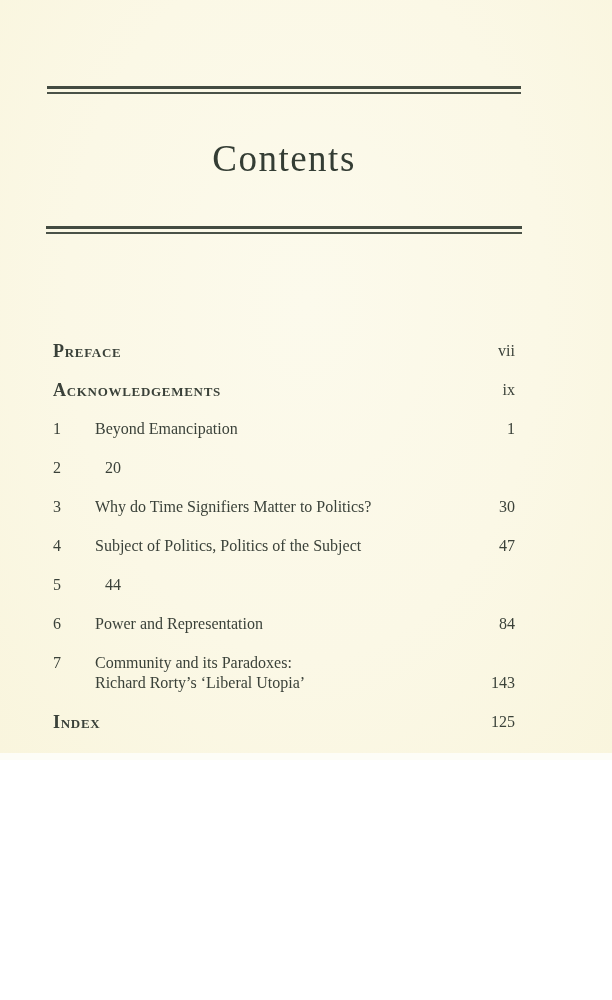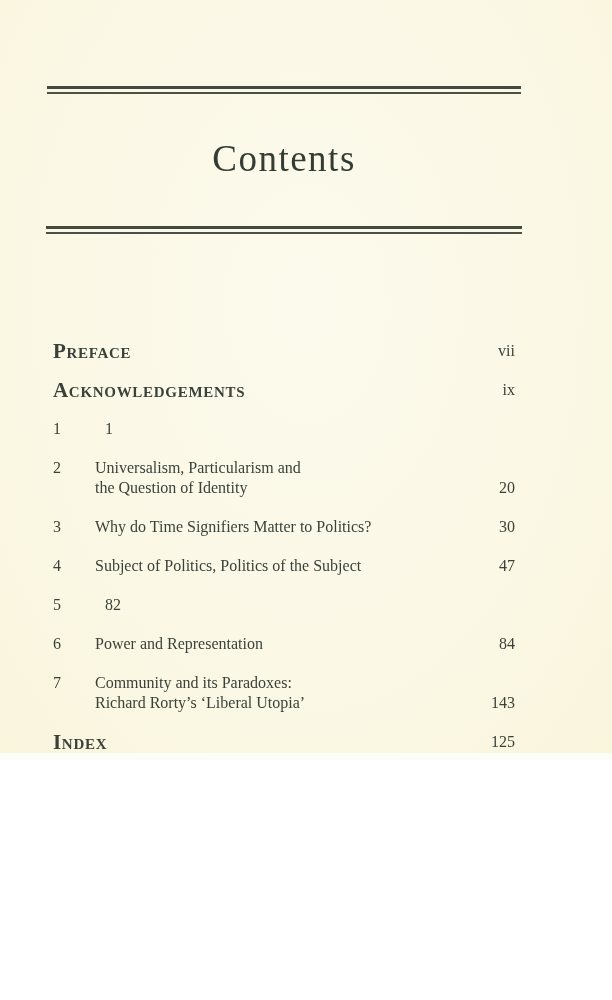--- a/index.html
+++ b/index.html
@@ -55,21 +55,21 @@
   .toc-row .pg{
     flex:0 0 auto;
     align-self:flex-end;
     text-align:left;
     padding-left:10px;
   }
   .toc-row.smallcaps .title{
     font-variant:small-caps;
     font-weight:600;
     letter-spacing:0.7px;
-    font-size:21px;
+    font-size:18px;
   }
   .bottom-strip{
     position:absolute;
     left:0;bottom:0;width:612px;height:7px;
     background:#fdfdf7;
   }
 </style>
 </head>
 <body>
 
@@ -81,40 +81,40 @@
       <div class="toc-row smallcaps">
         <span class="title">Preface</span>
         <span class="pg">vii</span>
       </div>
       <div class="toc-row smallcaps">
         <span class="title">Acknowledgements</span>
         <span class="pg">ix</span>
       </div>
       <div class="toc-row">
         <span class="num">1</span>
+        <span class="title">Beyond Emancipation</span>
         <span class="pg">1</span>
       </div>
       <div class="toc-row">
         <span class="num">2</span>
-        <span class="title">Universalism, Particularism and<br>the Question of Identity</span>
         <span class="pg">20</span>
       </div>
       <div class="toc-row">
         <span class="num">3</span>
         <span class="title">Why do Time Signifiers Matter to Politics?</span>
         <span class="pg">30</span>
       </div>
       <div class="toc-row">
         <span class="num">4</span>
         <span class="title">Subject of Politics, Politics of the Subject</span>
         <span class="pg">47</span>
       </div>
       <div class="toc-row">
         <span class="num">5</span>
-        <span class="pg">82</span>
+        <span class="pg">44</span>
       </div>
       <div class="toc-row">
         <span class="num">6</span>
         <span class="title">Power and Representation</span>
         <span class="pg">84</span>
       </div>
       <div class="toc-row">
         <span class="num">7</span>
         <span class="title">Community and its Paradoxes:<br>Richard Rorty’s ‘Liberal Utopia’</span>
         <span class="pg">143</span>

